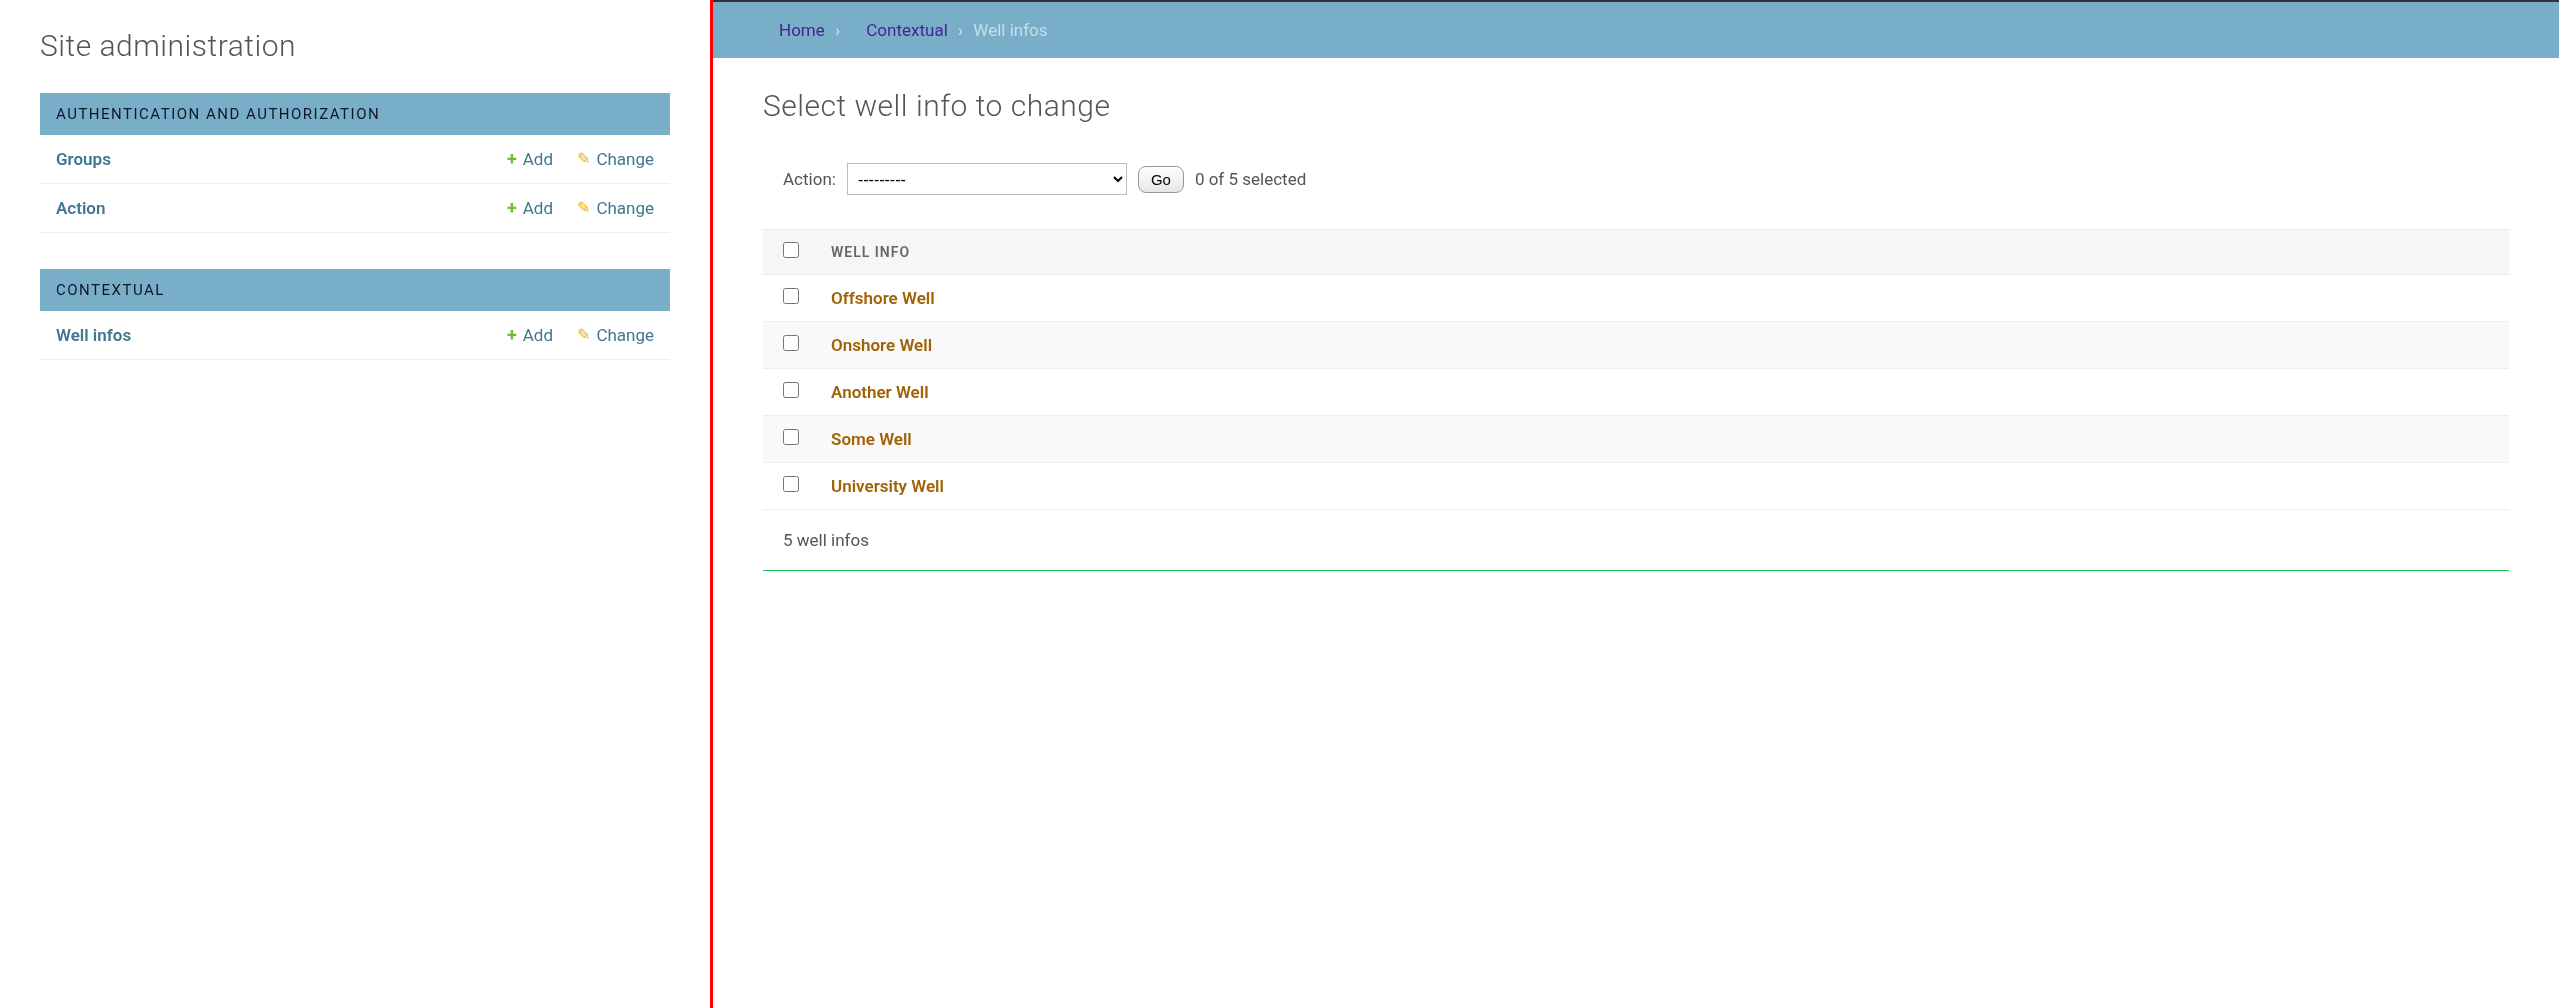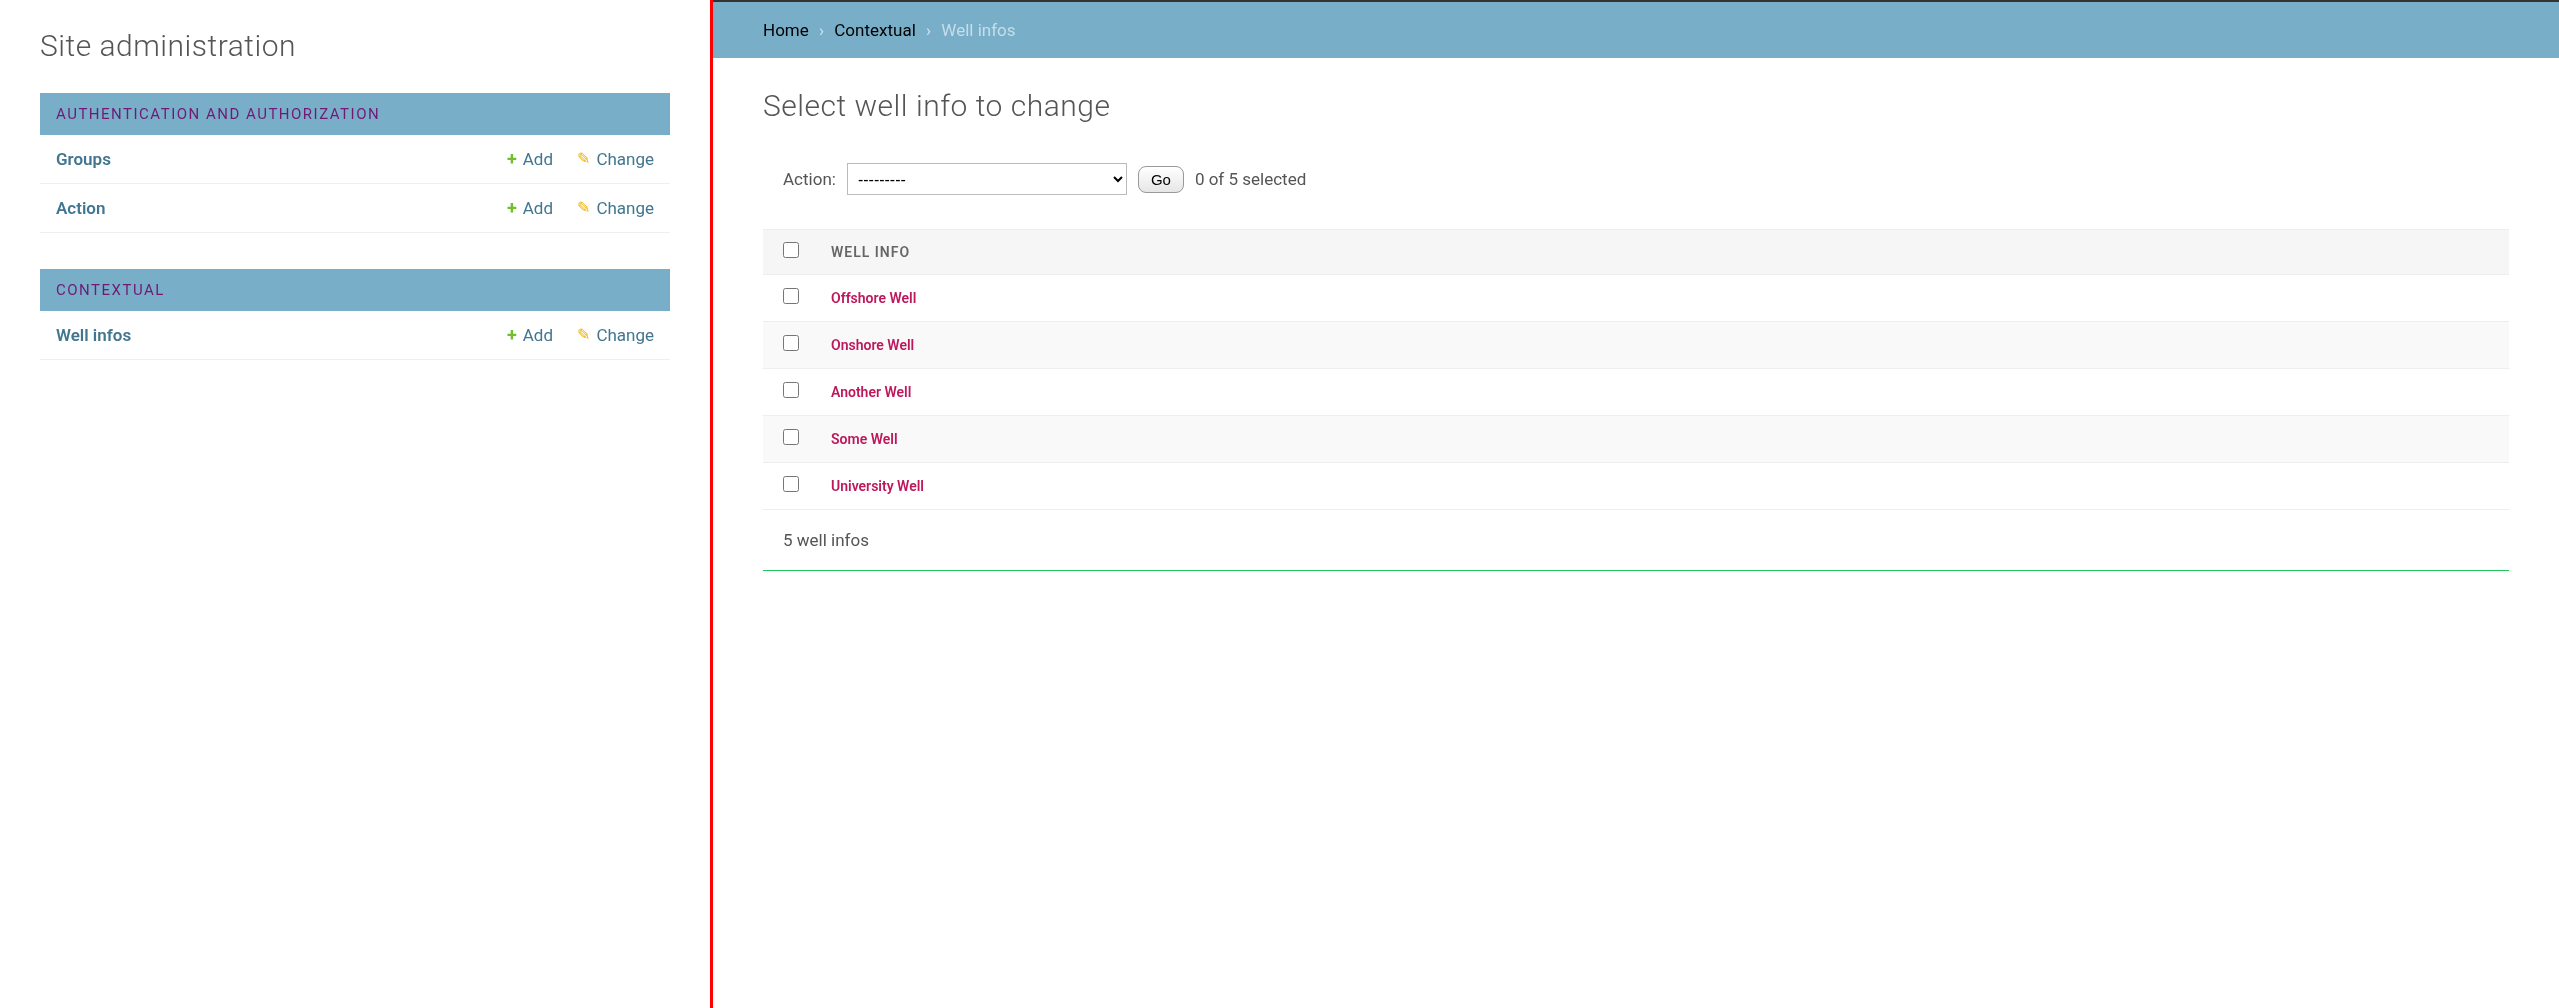--- a/index.html
+++ b/index.html
@@ -39,21 +39,21 @@
     color: #555;
     margin-bottom: 30px;
     letter-spacing: 0.5px;
   }
 
   .module {
     margin-bottom: 36px;
   }
   .module-header {
     background: #79aec8;
-    color: #701a75;
+    color: #0f172a;
     padding: 12px 16px;
     font-size: 15px;
     font-weight: 400;
     letter-spacing: 1.5px;
   }
   .module-row {
     display: flex;
     padding: 14px 16px;
     border-bottom: 1px solid #eee;
   }
@@ -90,23 +90,24 @@
   }
 
   .breadcrumb-bar {
     background: #79aec8;
     color: #c4deea;
     padding: 18px 50px;
     font-size: 17px;
     border-top: 2px solid #333;
   }
   .breadcrumb-bar a {
-    color: #000000;
+    color: #4c1d95;
     text-decoration: none;
     cursor: pointer;
+    margin-left: 16px;
   }
   .breadcrumb-bar .sep {
     color: #cfe5ef;
     padding: 0 6px;
   }
   .breadcrumb-bar .current {
     color: #c4deea;
   }
 
   .content-area {
@@ -169,23 +170,23 @@
     border-bottom: 1px solid #eee;
     gap: 28px;
   }
   .results-row:nth-child(odd) {
     background: #f9f9f9;
   }
   .results-row .col-checkbox {
     width: 20px;
   }
   .results-row .item-name {
-    color: #be185d;
+    color: #a16207;
     font-weight: 600;
-    font-size: 14px;
+    font-size: 17px;
     cursor: pointer;
   }
   input[type="checkbox"] {
     width: 16px;
     height: 16px;
     cursor: pointer;
   }
 
   .pager {
     padding: 20px 20px;

